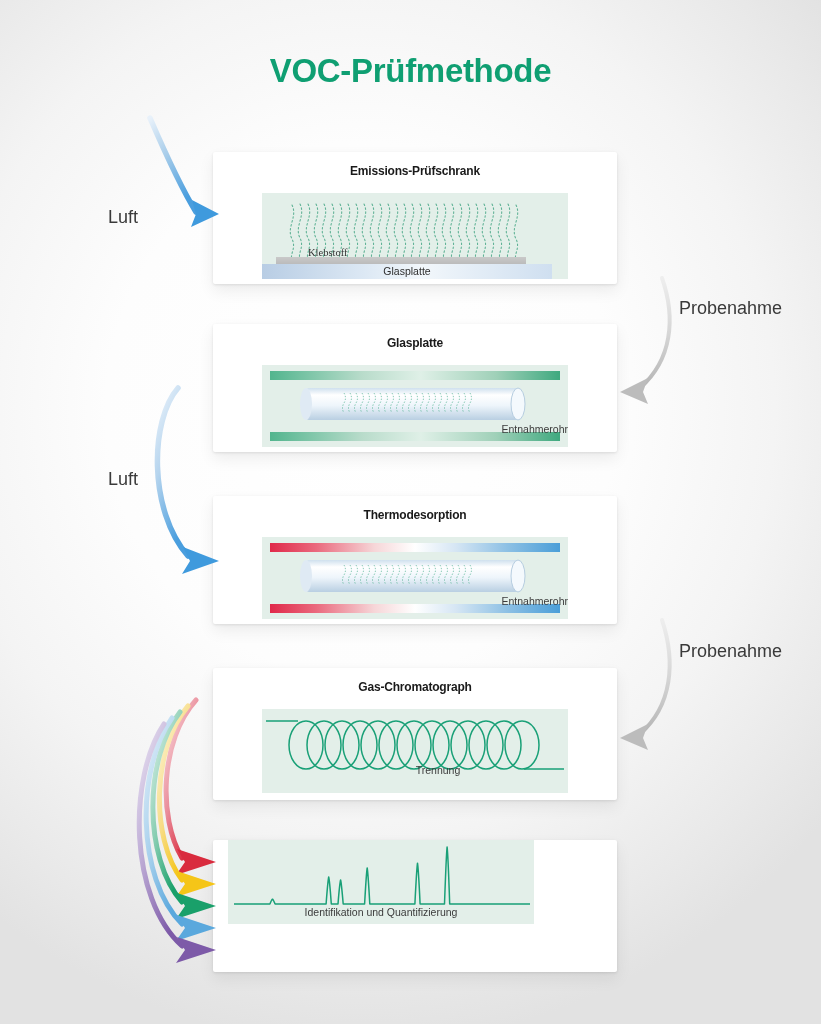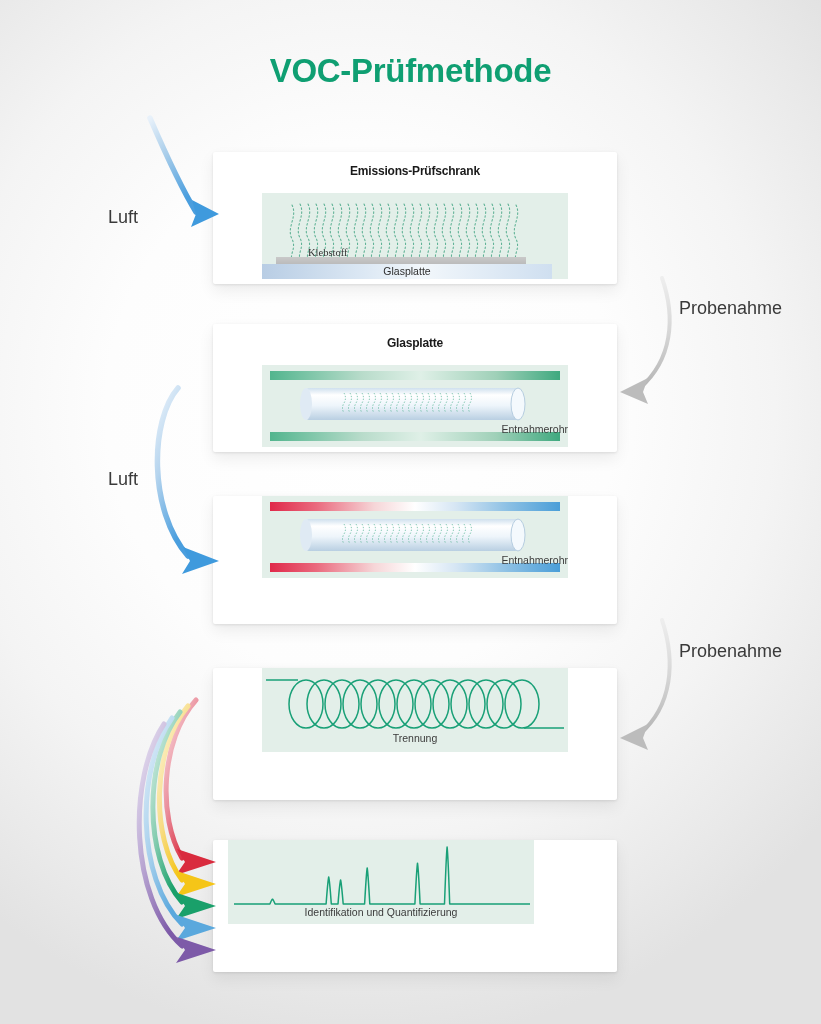--- a/index.html
+++ b/index.html
@@ -121,21 +121,21 @@
   .band-temp  { background: linear-gradient(90deg,#e0294a 0%,#ea6a7e 16%,#f6d6d8 36%,#ffffff 50%,#d6e6f4 64%,#8cc0e4 82%,#4a9ed8 100%); }
   .band-top { top: 6px; }
   .band-bot { bottom: 6px; }
 
   .tube-wrap { position: absolute; left: 38px; top: 20px; width: 232px; height: 38px; }
   .caption-tube { bottom: 12px; text-align: right; }
 
   
   #panel4 { top: 668px; height: 132px; }
   #p4body { width: 306px; height: 84px; }
-  .caption-gc { bottom: 8px; }
+  .caption-gc { bottom: 17px; margin-left: 23px; }
 
   
   #panel5 { top: 840px; height: 132px; }
   #p5body { width: 306px; height: 84px; margin-left: 15px; }
   .caption-ms { bottom: 6px; }
 
   
   .flow-label {
     position: absolute;
     font-size: 18px;
@@ -247,20 +247,21 @@
             <path d="M164 8 q3 5 0 10 q-3 5 0 10"></path>
               <path d="M170 8 q3 5 0 10 q-3 5 0 10"></path>
           </g>
         </svg>
       </div>
       <div class="caption caption-tube">Entnahmerohr</div>
     </div>
   </div>
 
   <div class="panel" id="panel3">
+    <div class="panel-title">Thermodesorption</div>
     <div class="panel-body" id="p3body">
       <div class="band band-temp band-top"></div>
       <div class="band band-temp band-bot"></div>
       <div class="tube-wrap">
         <svg width="232" height="38" viewBox="0 0 232 38">
           <defs>
             <linearGradient id="tubeGrad3" x1="0" y1="0" x2="0" y2="1">
               <stop offset="0%" stop-color="#cfe0ee"></stop>
               <stop offset="22%" stop-color="#ffffff"></stop>
               <stop offset="55%" stop-color="#eef5fb"></stop>
@@ -294,20 +295,21 @@
             <path d="M164 8 q3 5 0 10 q-3 5 0 10"></path>
               <path d="M170 8 q3 5 0 10 q-3 5 0 10"></path>
           </g>
         </svg>
       </div>
       <div class="caption caption-tube">Entnahmerohr</div>
     </div>
   </div>
 
   <div class="panel" id="panel4">
+    <div class="panel-title">Gas-Chromatograph</div>
     <div class="panel-body" id="p4body">
       <svg width="306" height="84" viewBox="0 0 306 84">
         <g stroke="#19a077" stroke-width="1.5" fill="none">
           <path d="M4 12 L36 12"></path>
           <ellipse cx="44" cy="36" rx="17" ry="24"></ellipse>
           <ellipse cx="62" cy="36" rx="17" ry="24"></ellipse>
           <ellipse cx="80" cy="36" rx="17" ry="24"></ellipse>
           <ellipse cx="98" cy="36" rx="17" ry="24"></ellipse>
           <ellipse cx="116" cy="36" rx="17" ry="24"></ellipse>
           <ellipse cx="134" cy="36" rx="17" ry="24"></ellipse>

